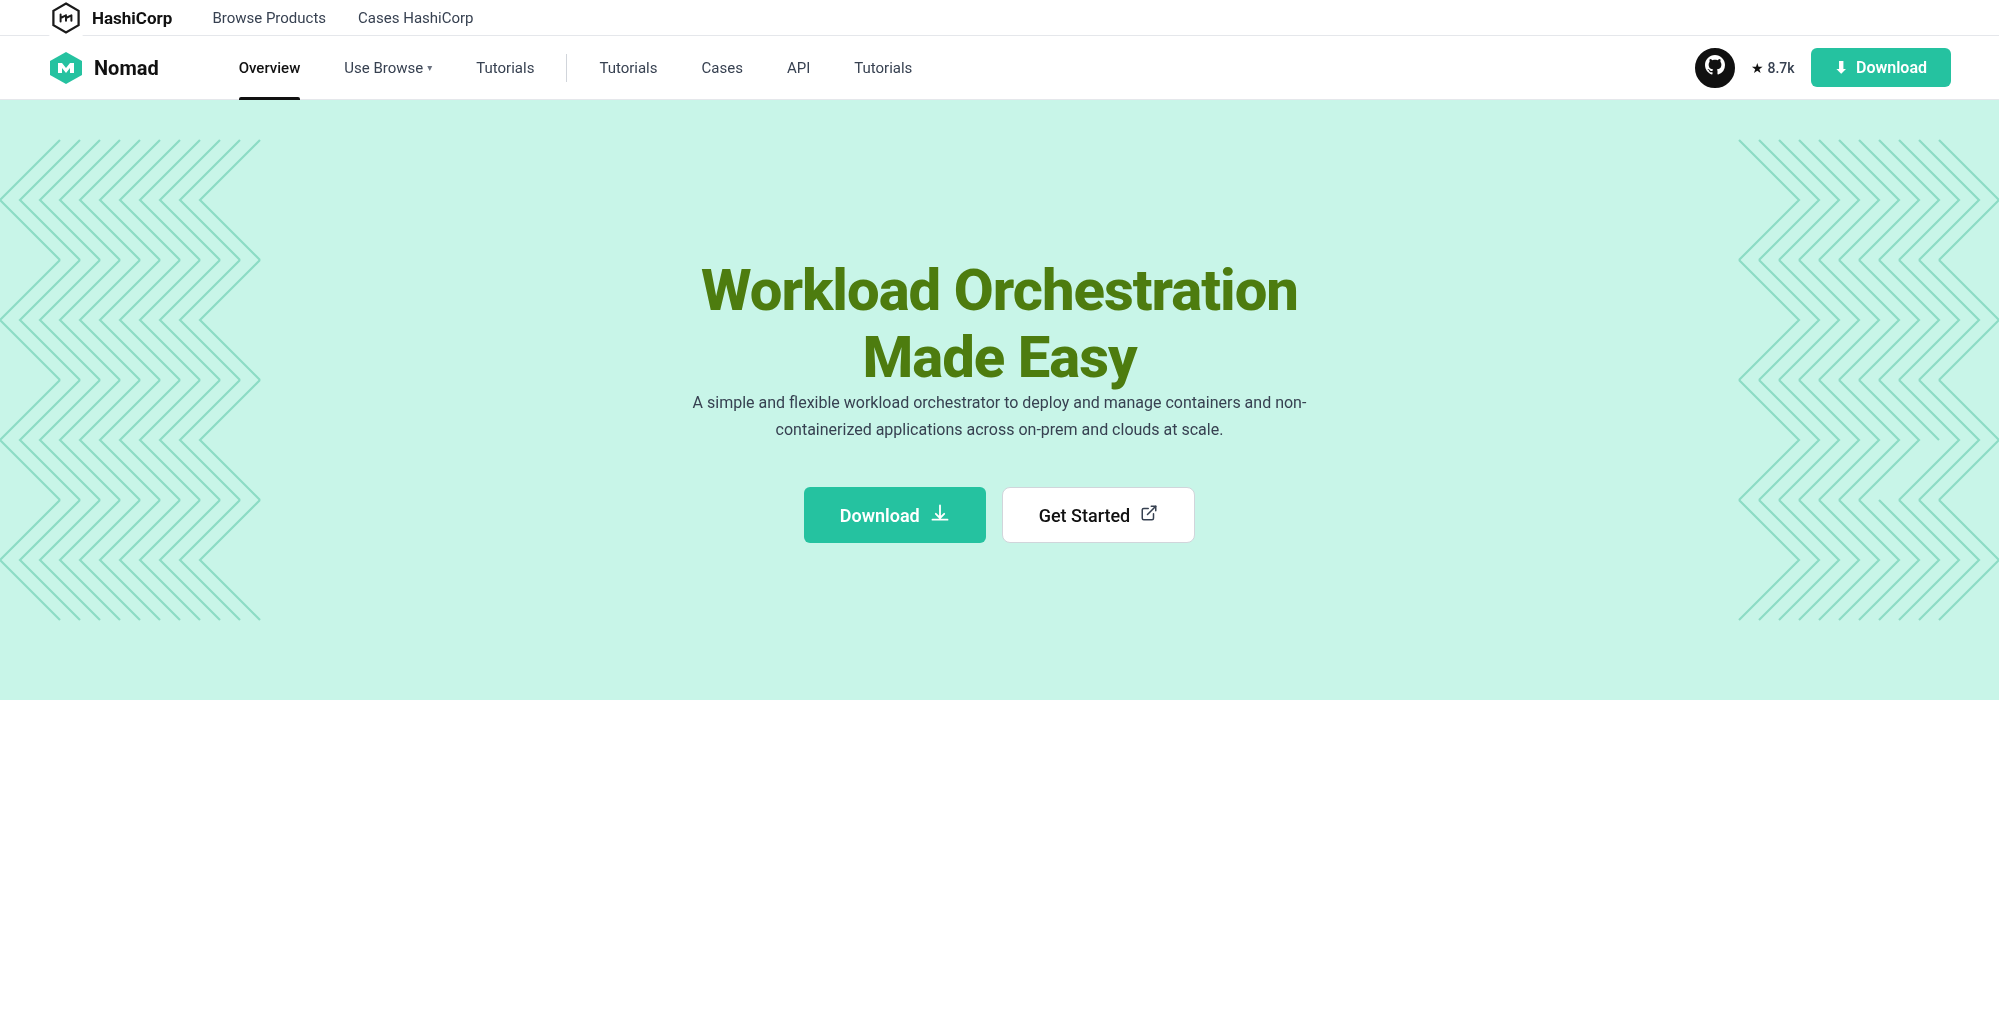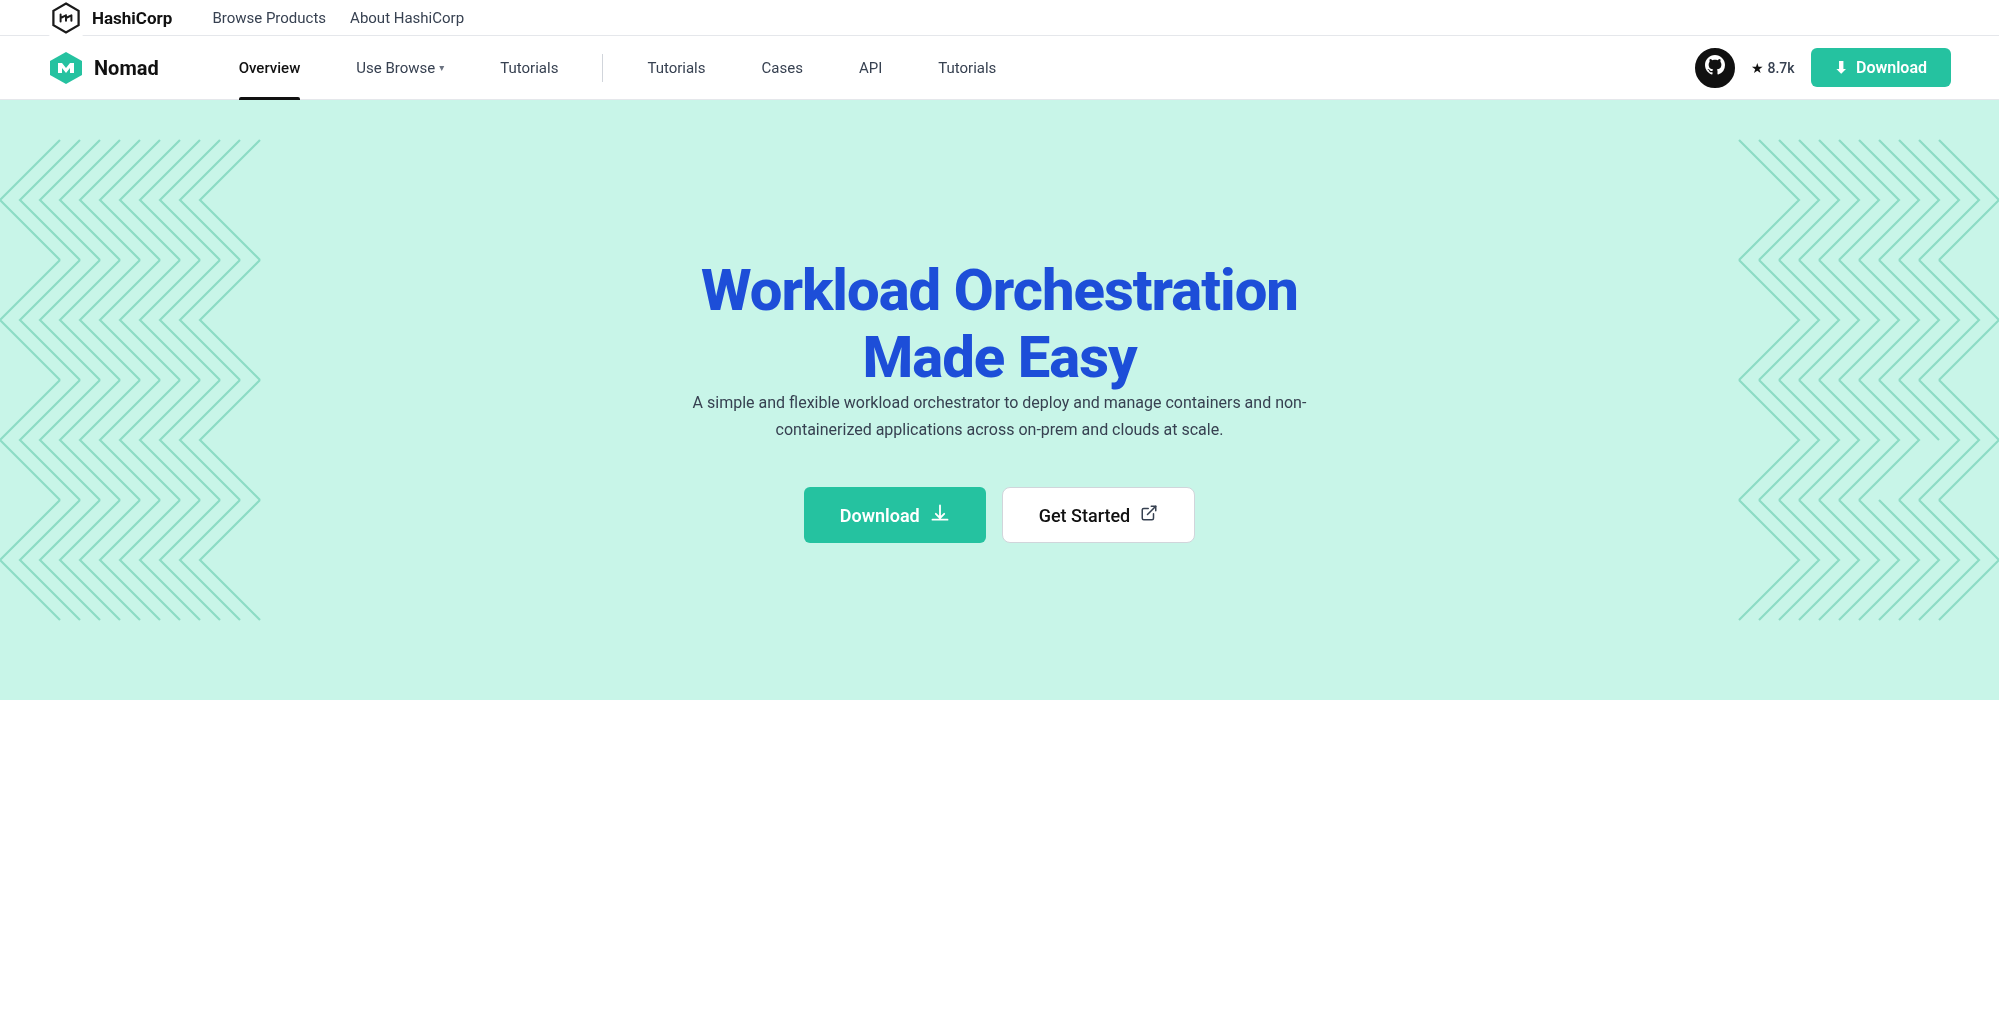--- a/index.html
+++ b/index.html
@@ -19,21 +19,21 @@
       align-items: center;
       gap: 8px;
       margin-right: 40px;
     }
     .hashicorp-logo-icon {
       width: 36px;
       height: 36px;
     }
     .top-nav {
       display: flex;
-      gap: 24px;
+      gap: 32px;
     }
     .top-nav a {
       text-decoration: none;
       color: #374151;
       font-size: 15px;
       font-weight: 400;
     }
 
     
     .product-bar {
@@ -56,21 +56,21 @@
       height: 36px;
     }
     .nomad-name {
       font-size: 20px;
       font-weight: 700;
       color: #111;
     }
     .product-nav {
       display: flex;
       align-items: center;
-      gap: 16px;
+      gap: 4px;
       flex: 1;
       text-align: center;
     }
     .product-nav a, .product-nav .nav-item {
       text-decoration: none;
       color: #374151;
       font-size: 15px;
       font-weight: 400;
       padding: 0 20px;
       height: 64px;
@@ -183,21 +183,21 @@
     
     .hero-content {
       text-align: center;
       max-width: 700px;
       position: relative;
       z-index: 2;
     }
     .hero-title {
       font-size: 58px;
       font-weight: 800;
-      color: #1d4ed8;
+      color: #4d7c0f;
       line-height: 1.15;
       letter-spacing: -1px;
       text-align: center;
     }
     .hero-subtitle {
       font-size: 16px;
       color: #374151;
       line-height: 1.65;
       margin-bottom: 44px;
       max-width: 620px;
@@ -246,21 +246,21 @@
   <div class="hashicorp-logo">
     <svg class="hashicorp-logo-icon" viewBox="0 0 40 40" fill="none">
       <rect width="40" height="40" rx="4" fill="white"></rect>
       <path d="M20 4 L34 12 L34 28 L20 36 L6 28 L6 12 Z" fill="none" stroke="#1a1a1a" stroke-width="2.5"></path>
       <path d="M14 16 L14 24 M14 20 L20 17 M20 17 L20 23 M20 20 L26 17 L26 23" stroke="#1a1a1a" stroke-width="2.2" stroke-linecap="round" stroke-linejoin="round" fill="none"></path>
     </svg>
     <span style="font-size:17px;font-weight:700;color:#111;">HashiCorp</span>
   </div>
   <nav class="top-nav">
     <a href="#">Browse Products</a>
-    <a href="#">About HashiCorp</a>
+    <a href="#">Cases HashiCorp</a>
   </nav>
 </header>
 
 <nav class="product-bar">
   <div class="nomad-logo">
     <svg class="nomad-icon" viewBox="0 0 36 36" fill="none">
       <polygon points="18,2 34,11 34,25 18,34 2,25 2,11" fill="#25c2a0"></polygon>
       <path d="M10 13 L10 23 L14 23 L14 18 L18 23 L22 18 L22 23 L26 23 L26 13 L22 13 L18 18 L14 13 Z" fill="white"></path>
     </svg>
     <span class="nomad-name">Nomad</span>

